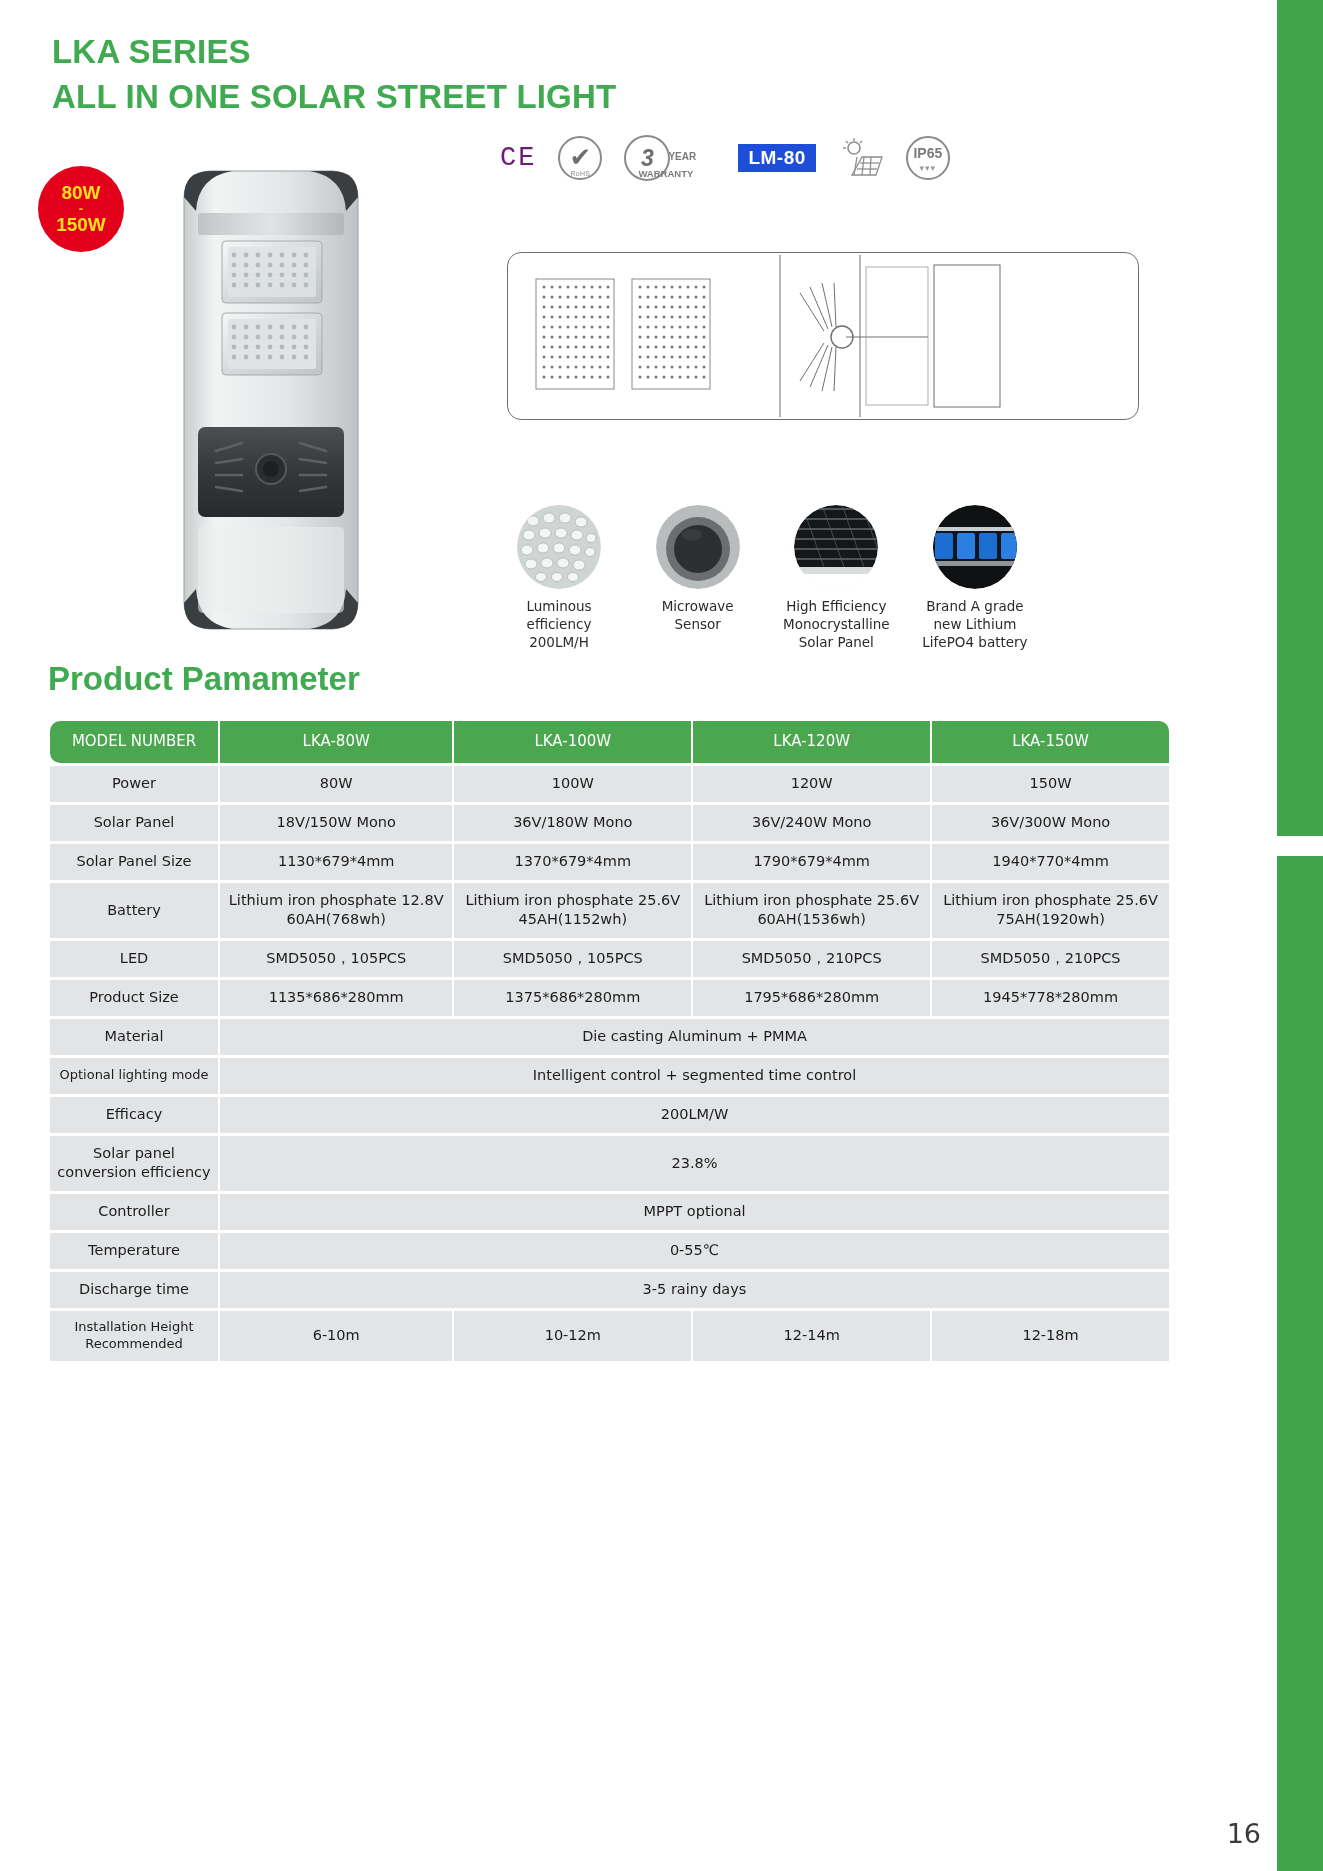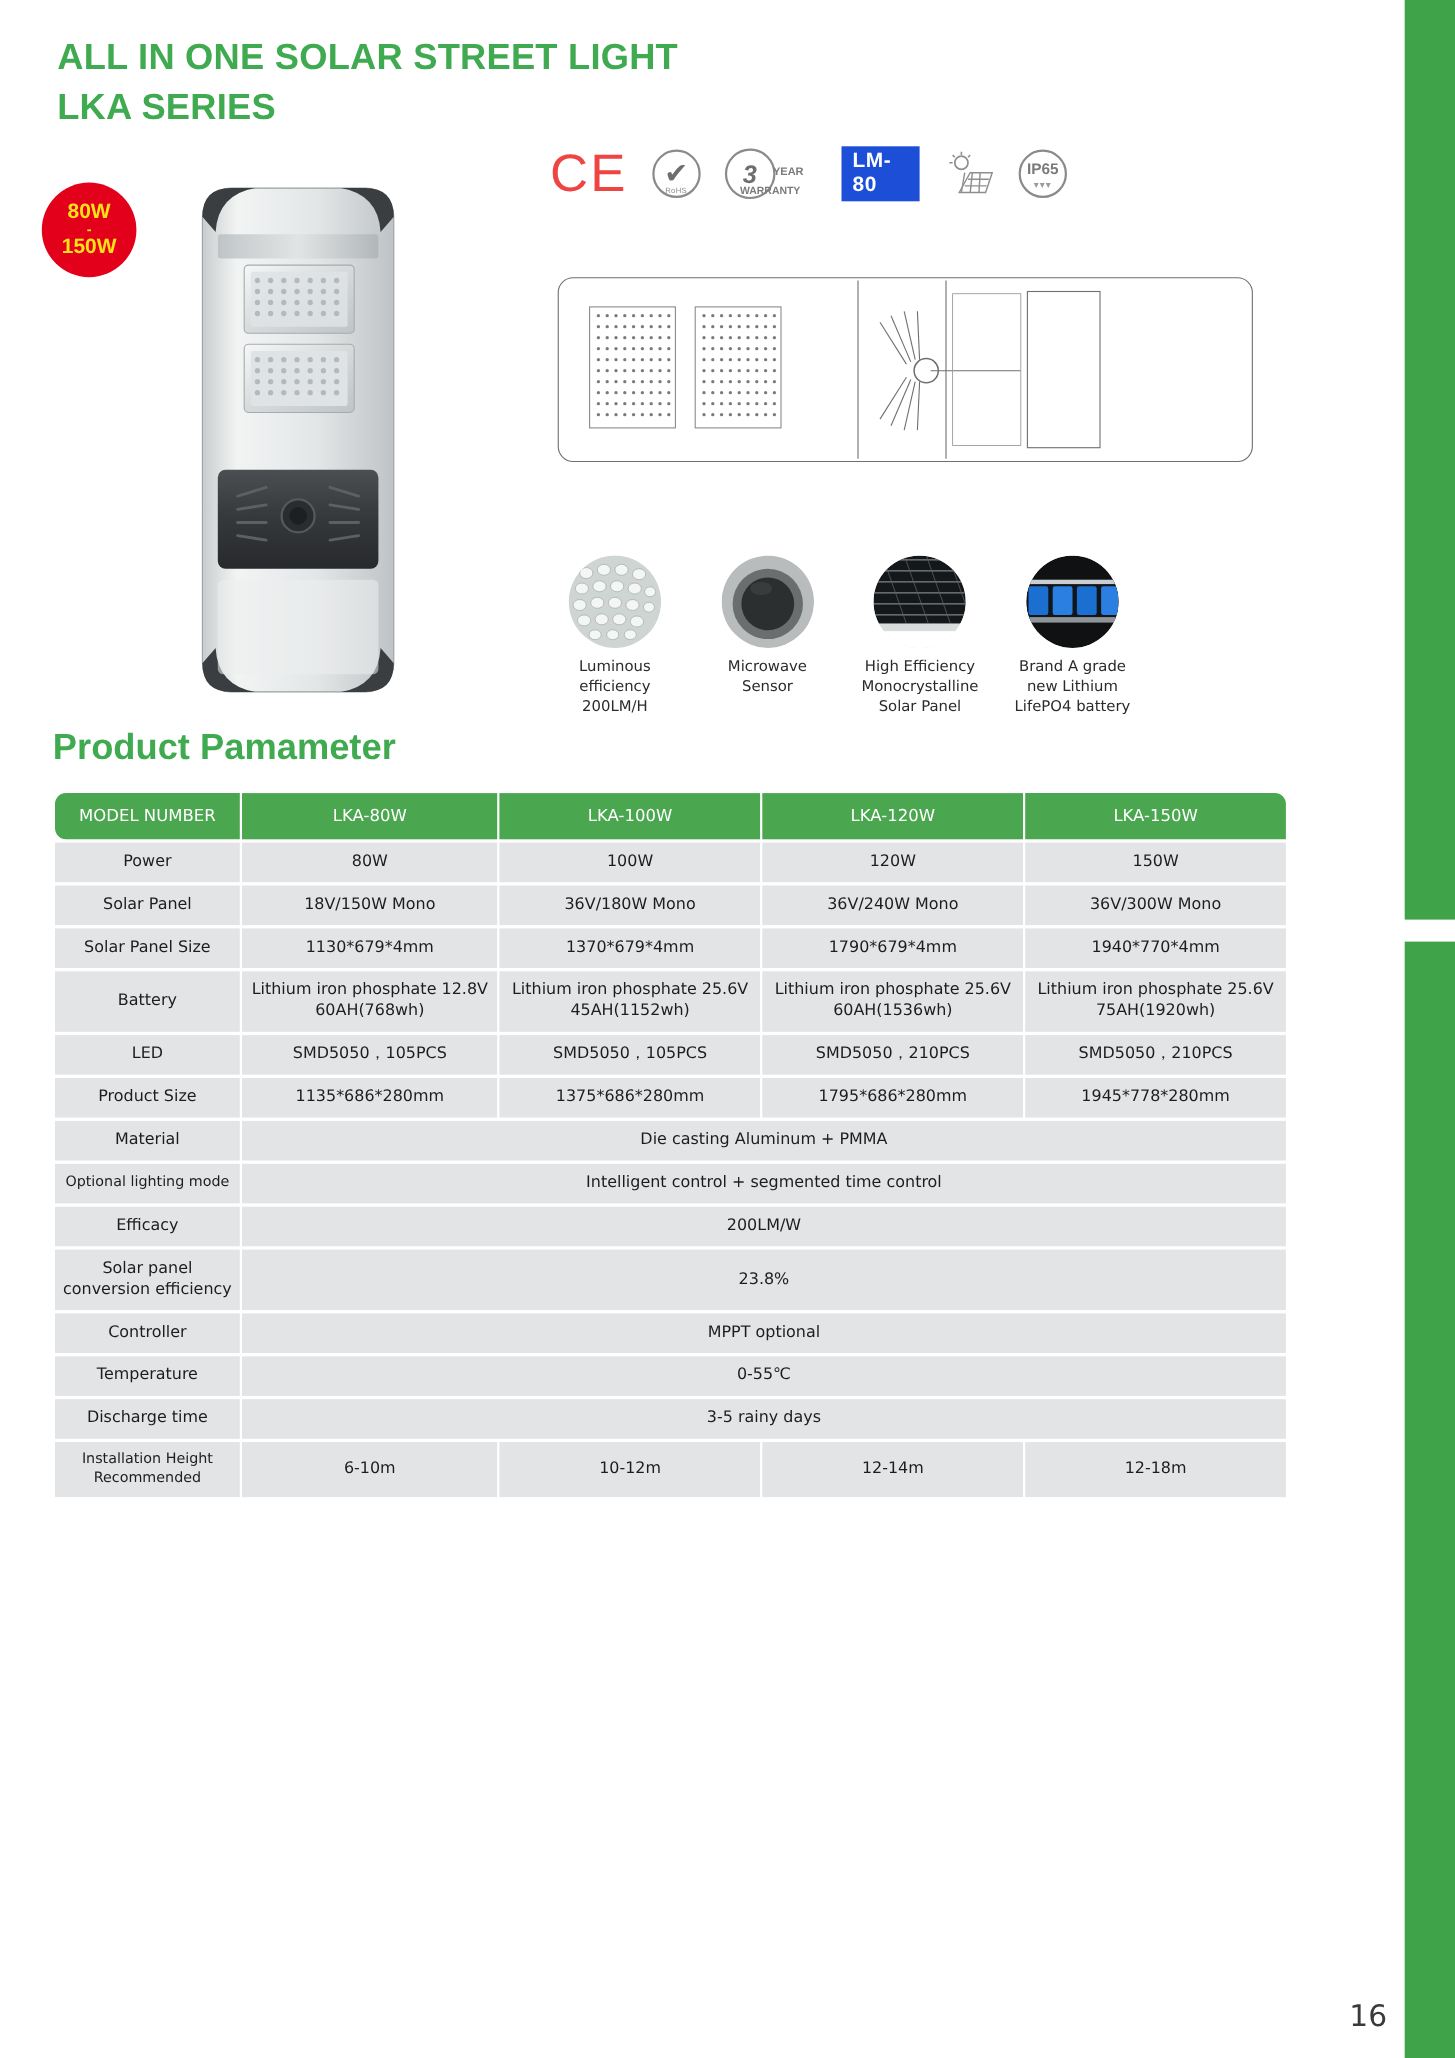--- a/index.html
+++ b/index.html
@@ -51,21 +51,21 @@
   .burst .dash { font-size: 13px; line-height: 0.9; }
 
   
   .certs {
     position: absolute; left: 500px; top: 132px;
     width: 470px; height: 52px;
     display: flex; align-items: center; gap: 22px;
     color: #7b7b7b;
   }
   .cert { display: flex; align-items: center; justify-content: center; }
-  .ce-mark { font-size: 48px; letter-spacing: 2px; color: #ef4444; font-family: Liberation Sans, sans-serif; }
+  .ce-mark { font-size: 27px; letter-spacing: 2px; color: #701a75; font-family: Liberation Mono, monospace; }
   .circ {
     width: 44px; height: 44px; border: 2px solid #8a8a8a; border-radius: 50%;
     position: relative; display: flex; align-items: center; justify-content: center;
   }
   .rohs-check { font-size: 26px; color: #6e6e6e; line-height: 1; margin-bottom: 2px; }
   .rohs-text { position: absolute; bottom: 1px; font-size: 7px; color: #8a8a8a; letter-spacing: .3px; }
   .warr { position: relative; width: 92px; height: 46px; }
   .warr .ring {
     position: absolute; left: 0; top: 0; width: 46px; height: 46px;
     border: 2px solid #8a8a8a; border-radius: 50%;
@@ -156,22 +156,22 @@
 </style>
 </head>
 <body>
 
 <div class="page">
 
   <div class="edge-bar top"></div>
   <div class="edge-bar bot"></div>
 
   <div class="title-wrap">
+    <div class="title-line">LKA SERIES</div>
     <div class="title-line">ALL IN ONE SOLAR STREET LIGHT</div>
-    <div class="title-line">LKA SERIES</div>
   </div>
 
   <div class="burst">
     <span>80W</span>
     <span class="dash">-</span>
     <span>150W</span>
   </div>
 
   <div class="certs">
 

